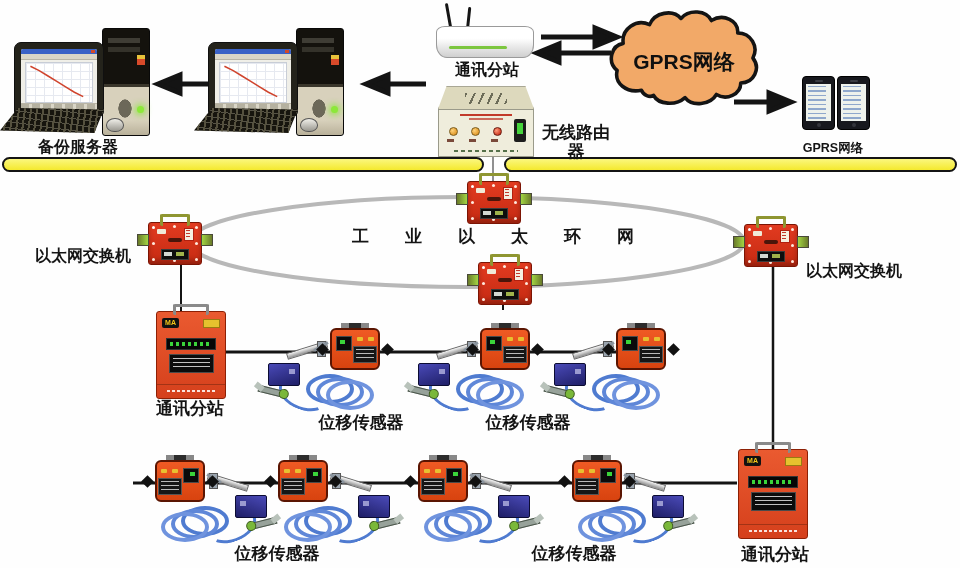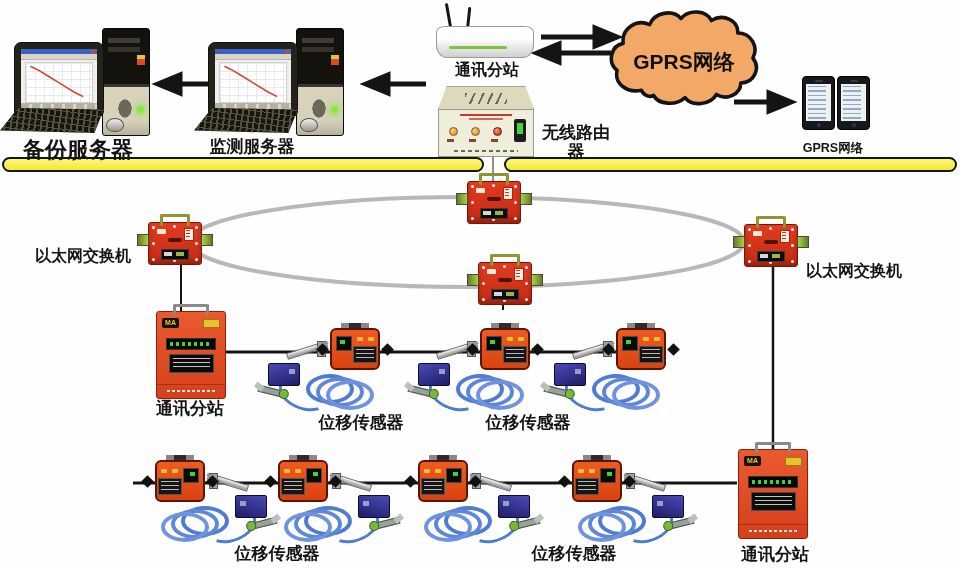--- a/index.html
+++ b/index.html
@@ -237,22 +237,21 @@
             </svg>
         </div>
         <i class="sb"></i>
       </div>
     </div>
     <div class="crt-base"></div>
     <div class="kb"></div>
     <div class="mouse"></div>
   </div>
 
-  <div class="lbl" style="left:12px;top:138px;width:132px;font-size:22px">备份服务器</div>
-  <div class="lbl" style="left:186px;top:138px;width:132px;font-size:17px">监测服务器</div>
+  <div class="lbl" style="left:12px;top:138px;width:132px;font-size:16px">备份服务器</div>
 
   <div class="router">
     <i class="ant a1"></i>
     <i class="ant a2"></i>
     <div class="body">
         <i class="stripe"></i>
       </div>
   </div>
   <div class="lbl" style="left:430px;top:61px;width:114px;font-size:16px">通讯分站</div>
 
@@ -329,20 +328,21 @@
     <i class="gl r"></i>
     <i class="screws"></i>
     <i class="chip"></i>
     <i class="slot"></i>
     <i class="tag"></i>
     <i class="jdisp"></i>
   </div>
 
   <div class="lbl" style="left:10px;top:247px;width:146px;font-size:16px">以太网交换机</div>
   <div class="lbl" style="left:780px;top:262px;width:148px;font-size:16px">以太网交换机</div>
+  <div class="lbl" style="left:352px;top:228px;font-size:17px;letter-spacing:36px;white-space:nowrap">工业以太环网</div>
 
   <div class="substation" style="left:156px;top:311px">
     <i class="handle"></i>
     <span class="ma">MA</span>
     <i class="ychip"></i>
     <i class="disp"></i>
     <i class="plate"></i>
     <i class="seam"></i>
     <i class="btxt"></i>
   </div>

